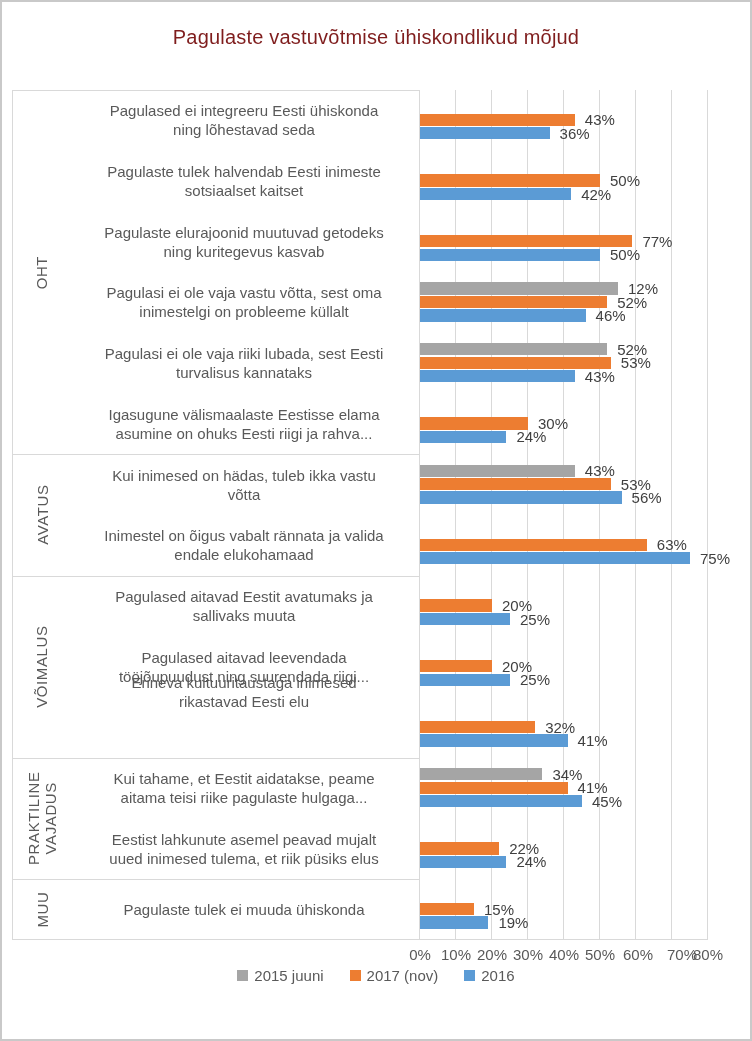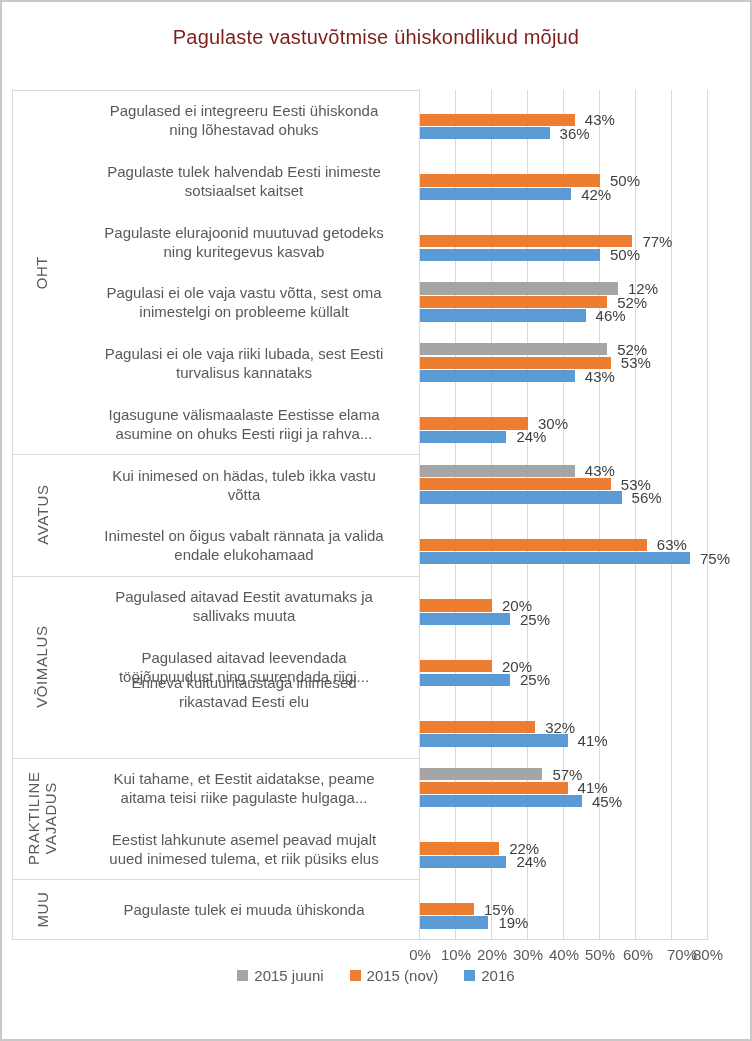--- a/index.html
+++ b/index.html
@@ -43,21 +43,21 @@
 
 <div id="canvas">
   <div class="chart-title">Pagulaste vastuvõtmise ühiskondlikud mõjud</div>
   <div class="legend" id="legend">
       <div class="litem" style="position: static;">
         <div class="lsw" style="background: rgb(165, 165, 165);"></div>
         <div>2015 juuni</div>
       </div>
       <div class="litem" style="position: static;">
         <div class="lsw" style="background: rgb(237, 125, 49);"></div>
-        <div>2015 (nov)</div>
+        <div>2017 (nov)</div>
       </div>
       <div class="litem" style="position: static;">
         <div class="lsw" style="background: rgb(91, 155, 213);"></div>
         <div>2016</div>
       </div>
     </div>
 <div class="grid" style="left: 417px; top: 88px; width: 1px; height: 850px;"></div>
     <div class="tick" style="left: 392px; top: 944px; width: 52px;">0%</div>
     <div class="grid" style="left: 453px; top: 88px; width: 1px; height: 850px;"></div>
     <div class="tick" style="left: 428px; top: 944px; width: 52px;">10%</div>
@@ -75,21 +75,21 @@
     <div class="tick" style="left: 660px; top: 944px; width: 40px;">70%</div>
     <div class="grid" style="left: 705px; top: 88px; width: 1px; height: 850px;"></div>
     <div class="tick" style="left: 680px; top: 944px; width: 52px;">80%</div>
     <div class="line" style="left: 10px; top: 88px; width: 1px; height: 850px;"></div>
     <div class="line" style="left: 10px; top: 88px; width: 408px; height: 1px;"></div>
     <div class="line" style="left: 10px; top: 937px; width: 696px; height: 1px;"></div>
     <div class="grp" style="left: 10px; top: 88px; width: 60px; height: 364.3px;">
       <div class="grptxt" style="width: 364px;">OHT</div>
     </div>
     <div class="cat" style="left: 70px; top: 88px; width: 344px; height: 60.7px;">Pagulased ei integreeru Eesti ühiskonda
-ning lõhestavad ohuks</div>
+ning lõhestavad seda</div>
     <div class="bar" style="left: 418px; top: 111.7px; width: 154.8px; height: 12.4px; background: rgb(237, 125, 49);"></div>
     <div class="dlab" style="left: 582.8px; top: 109.4px;">43%</div>
     <div class="bar" style="left: 418px; top: 125.1px; width: 129.6px; height: 12.4px; background: rgb(91, 155, 213);"></div>
     <div class="dlab" style="left: 557.6px; top: 122.8px;">36%</div>
     <div class="cat" style="left: 70px; top: 148.7px; width: 344px; height: 60.7px;">Pagulaste tulek halvendab Eesti inimeste
 sotsiaalset kaitset</div>
     <div class="bar" style="left: 418px; top: 172.4px; width: 180px; height: 12.4px; background: rgb(237, 125, 49);"></div>
     <div class="dlab" style="left: 608px; top: 170.1px;">50%</div>
     <div class="bar" style="left: 418px; top: 185.8px; width: 151.2px; height: 12.4px; background: rgb(91, 155, 213);"></div>
     <div class="dlab" style="left: 579.2px; top: 183.5px;">42%</div>
@@ -161,21 +161,21 @@
     <div class="dlab" style="left: 543.2px; top: 716.5px;">32%</div>
     <div class="bar" style="left: 418px; top: 732.2px; width: 147.6px; height: 12.4px; background: rgb(91, 155, 213);"></div>
     <div class="dlab" style="left: 575.6px; top: 729.9px;">41%</div>
     <div class="line" style="left: 10px; top: 755.9px; width: 408px; height: 1px;"></div>
     <div class="grp" style="left: 10px; top: 755.9px; width: 60px; height: 121.4px;">
       <div class="grptxt" style="width: 121px;">PRAKTILINE VAJADUS</div>
     </div>
     <div class="cat" style="left: 70px; top: 755.9px; width: 344px; height: 60.7px;">Kui tahame, et Eestit aidatakse, peame
 aitama teisi riike pagulaste hulgaga...</div>
     <div class="bar" style="left: 418px; top: 766.1px; width: 122.4px; height: 12.4px; background: rgb(165, 165, 165);"></div>
-    <div class="dlab" style="left: 550.4px; top: 763.8px;">57%</div>
+    <div class="dlab" style="left: 550.4px; top: 763.8px;">34%</div>
     <div class="bar" style="left: 418px; top: 779.5px; width: 147.6px; height: 12.4px; background: rgb(237, 125, 49);"></div>
     <div class="dlab" style="left: 575.6px; top: 777.2px;">41%</div>
     <div class="bar" style="left: 418px; top: 792.9px; width: 162px; height: 12.4px; background: rgb(91, 155, 213);"></div>
     <div class="dlab" style="left: 590px; top: 790.6px;">45%</div>
     <div class="cat" style="left: 70px; top: 816.6px; width: 344px; height: 60.7px;">Eestist lahkunute asemel peavad mujalt
 uued inimesed tulema, et riik püsiks elus</div>
     <div class="bar" style="left: 418px; top: 840.2px; width: 79.2px; height: 12.4px; background: rgb(237, 125, 49);"></div>
     <div class="dlab" style="left: 507.2px; top: 837.9px;">22%</div>
     <div class="bar" style="left: 418px; top: 853.6px; width: 86.4px; height: 12.4px; background: rgb(91, 155, 213);"></div>
     <div class="dlab" style="left: 514.4px; top: 851.3px;">24%</div>

